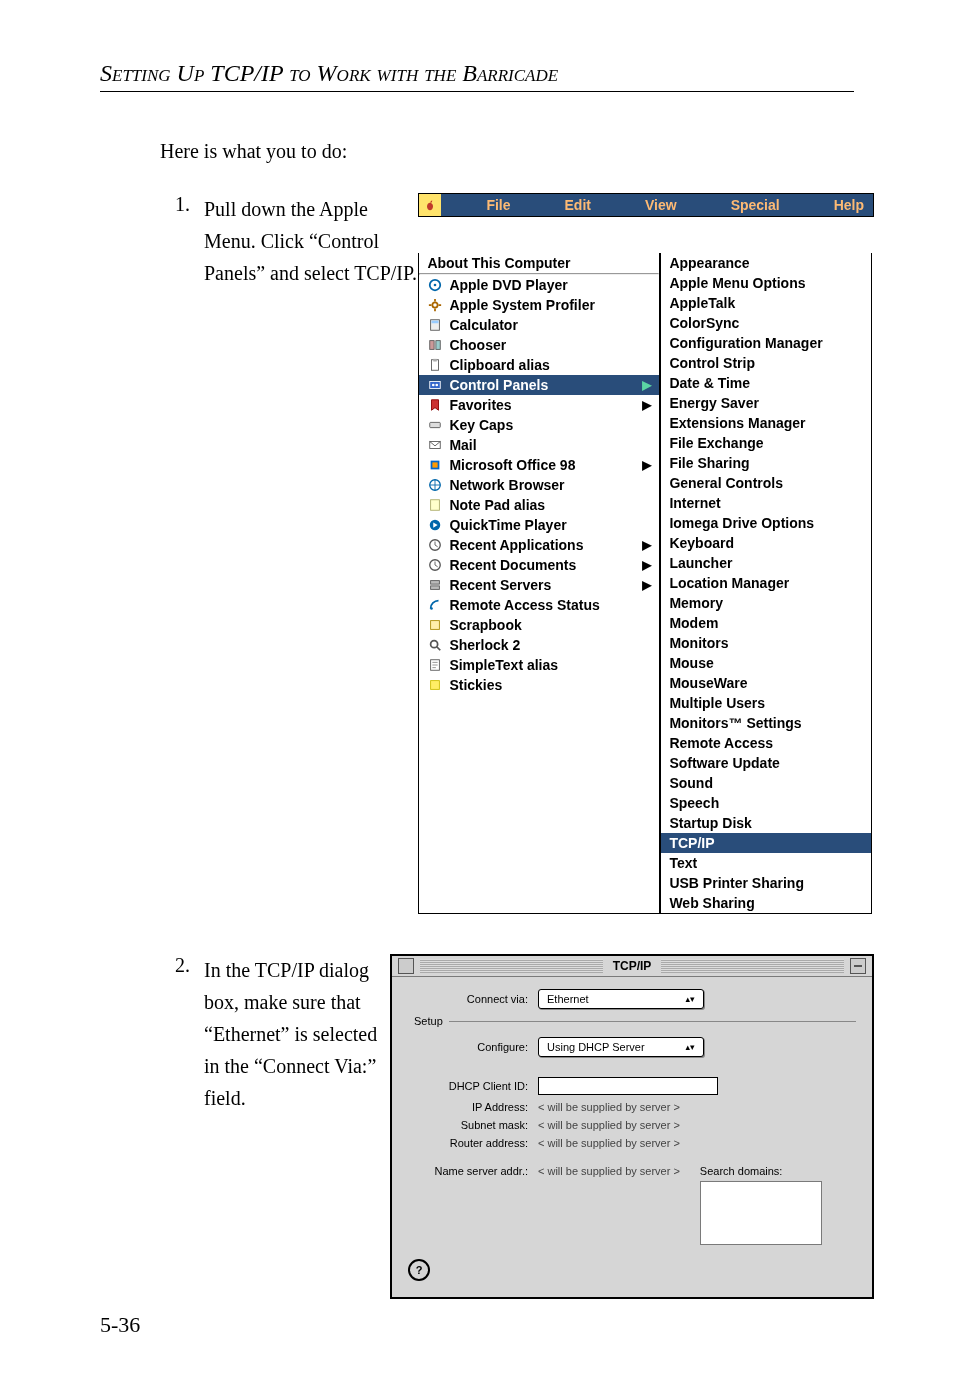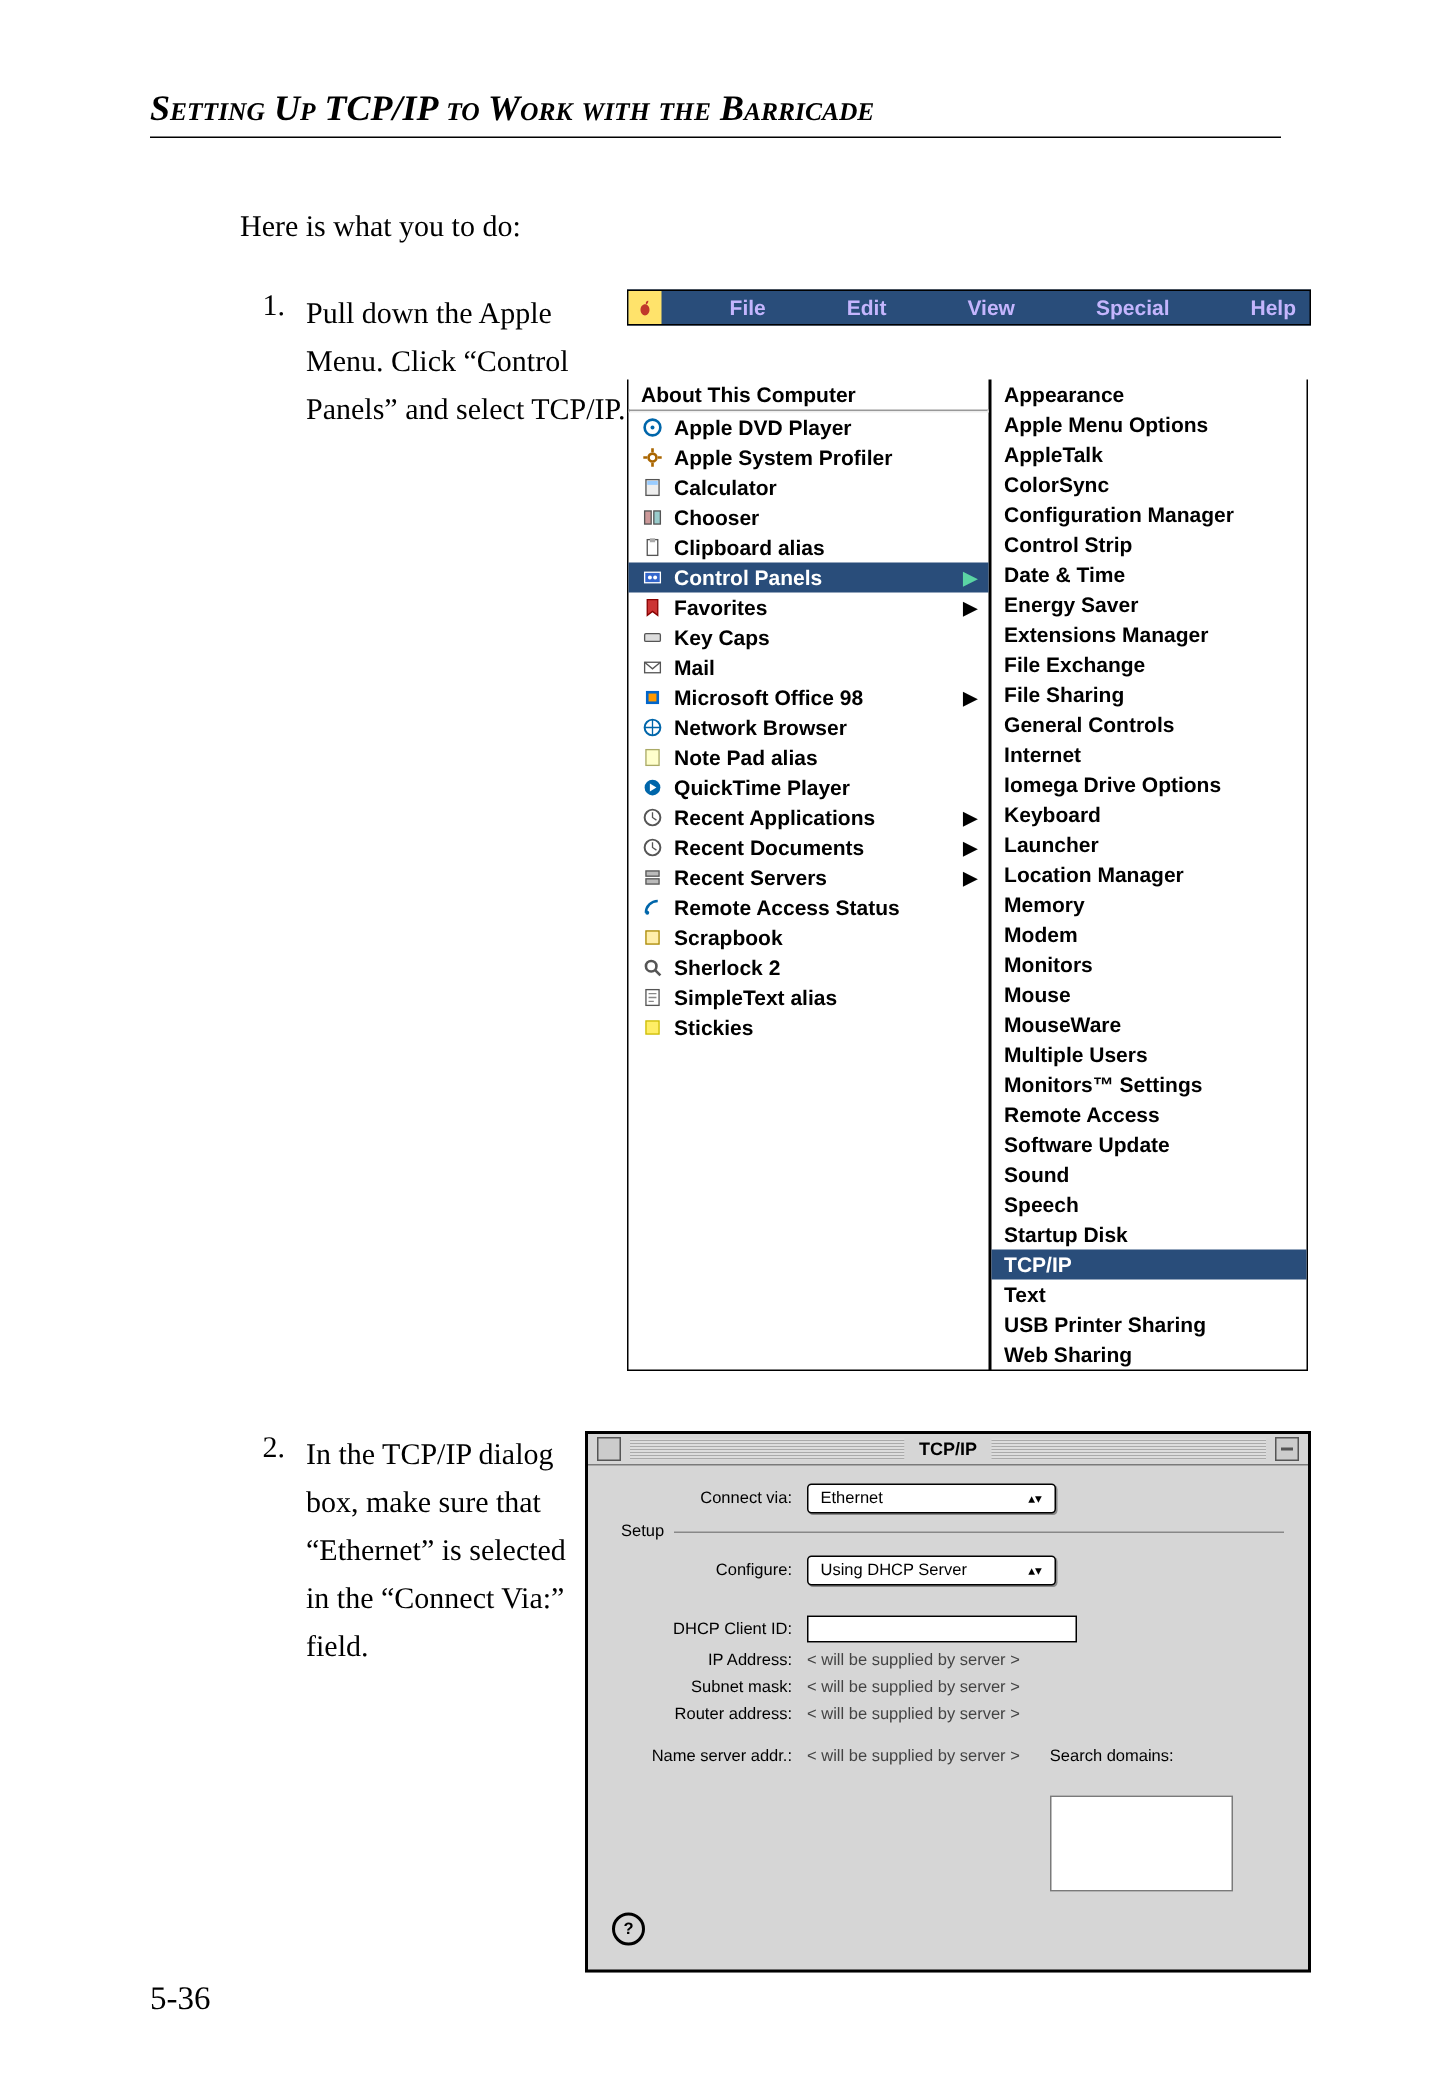--- a/index.html
+++ b/index.html
@@ -1,31 +1,31 @@
 <!DOCTYPE html>
 <html><head>
 <meta charset="utf-8">
 <style>
   html,body{margin:0;padding:0;background:#fff;color:#000;font-family:"Times New Roman",Georgia,serif;}
   .page{width:954px;min-height:1388px;margin:0 auto;position:relative;padding:60px 0 40px 0;box-sizing:border-box;}
-  .heading{font-variant:small-caps;font-style:italic;font-size:24px;margin:0 0 4px 100px;font-weight:700;}
+  .heading{font-variant:small-caps;font-style:italic;font-size:24px;margin:0 0 4px 100px;font-weight:400;}
   .hr{border:none;border-top:1px solid #000;margin:2px 100px 48px 100px;}
   .body-col{margin-left:160px;margin-right:80px;}
   .intro{font-size:20px;margin-bottom:30px;}
   .row{display:flex;align-items:flex-start;margin-bottom:40px;}
   .num{font-size:20px;width:30px;text-align:right;margin-right:14px;flex:0 0 30px;}
   .step-text{font-size:20px;line-height:1.6;}
   .step1 .step-text{width:220px;}
   .step2 .step-text{width:200px;}
   .fig-wrap{flex:1;}
   .page-num{position:absolute;left:100px;bottom:50px;font-size:22px;}
 
   
   .mac-menu{font-family:"Arial Black",Arial,Helvetica,sans-serif;font-weight:700;font-size:14px;}
-  .menubar{background:#294d7a;color:#c4b5fd;display:flex;align-items:center;height:22px;border:1px solid #000;gap:36px;}
+  .menubar{background:#294d7a;color:#fdba74;display:flex;align-items:center;height:22px;border:1px solid #000;gap:36px;}
   .menubar .apple{width:22px;height:22px;display:flex;align-items:center;justify-content:center;background:#ffe36b;color:#c33;font-size:14px;font-weight:700;}
   .menubar .mi{padding:0 9px;font-weight:700;}
   .menu-panels{display:flex;}
   .menu-col{background:#fff;border:1px solid #000;border-top:none;margin-top:36px;}
   .menu-col.left{width:240px;}
   .menu-col.right{width:210px;}
   .m-item{display:flex;align-items:center;padding:2px 8px 2px 8px;white-space:nowrap;position:relative;}
   .m-item.sel{background:#294d7a;color:#fff;justify-content:space-between;}
   .m-item .lbl{flex:1;}
   .m-sep{border-top:1px solid #999;margin:0;}
@@ -44,21 +44,21 @@
   .dlg-body{padding:12px 16px 16px 16px;}
   .dlg-row{display:flex;align-items:center;margin-bottom:6px;}
   .dlg-lbl{width:120px;text-align:right;margin-right:10px;}
   .dlg-combo{border:1px solid #000;background:#fff;border-radius:3px;display:flex;align-items:center;height:18px;padding:0 6px 0 8px;min-width:150px;box-shadow:1px 1px 0 #888;}
   .combo-val{flex:1;}
   .combo-arr{width:14px;text-align:center;font-size:9px;line-height:1;}
   .setup-fieldset{border:none;border-top:1px solid #888;margin:4px 0 14px 0;padding:10px 0 0 0;}
   .setup-fieldset legend{padding:0 6px;font-size:11px;}
   .static-val{color:#444;}
   .dlg-col2{display:flex;align-items:flex-start;gap:20px;}
-  .sd-label{margin-bottom:20px;}
+  .sd-label{margin-bottom:4px;}
   .sd-box{border:1px solid #7a7a7a;background:#fff;width:120px;height:62px;}
   .dlg-help{width:18px;height:18px;border:2px solid #000;border-radius:50%;display:flex;align-items:center;justify-content:center;margin-top:6px;font-weight:700;}
 </style>
 </head>
 <body>
 
 <div class="page">
   <h1 class="heading">Setting Up TCP/IP to Work with the Barricade</h1>
   <hr class="hr">
 

